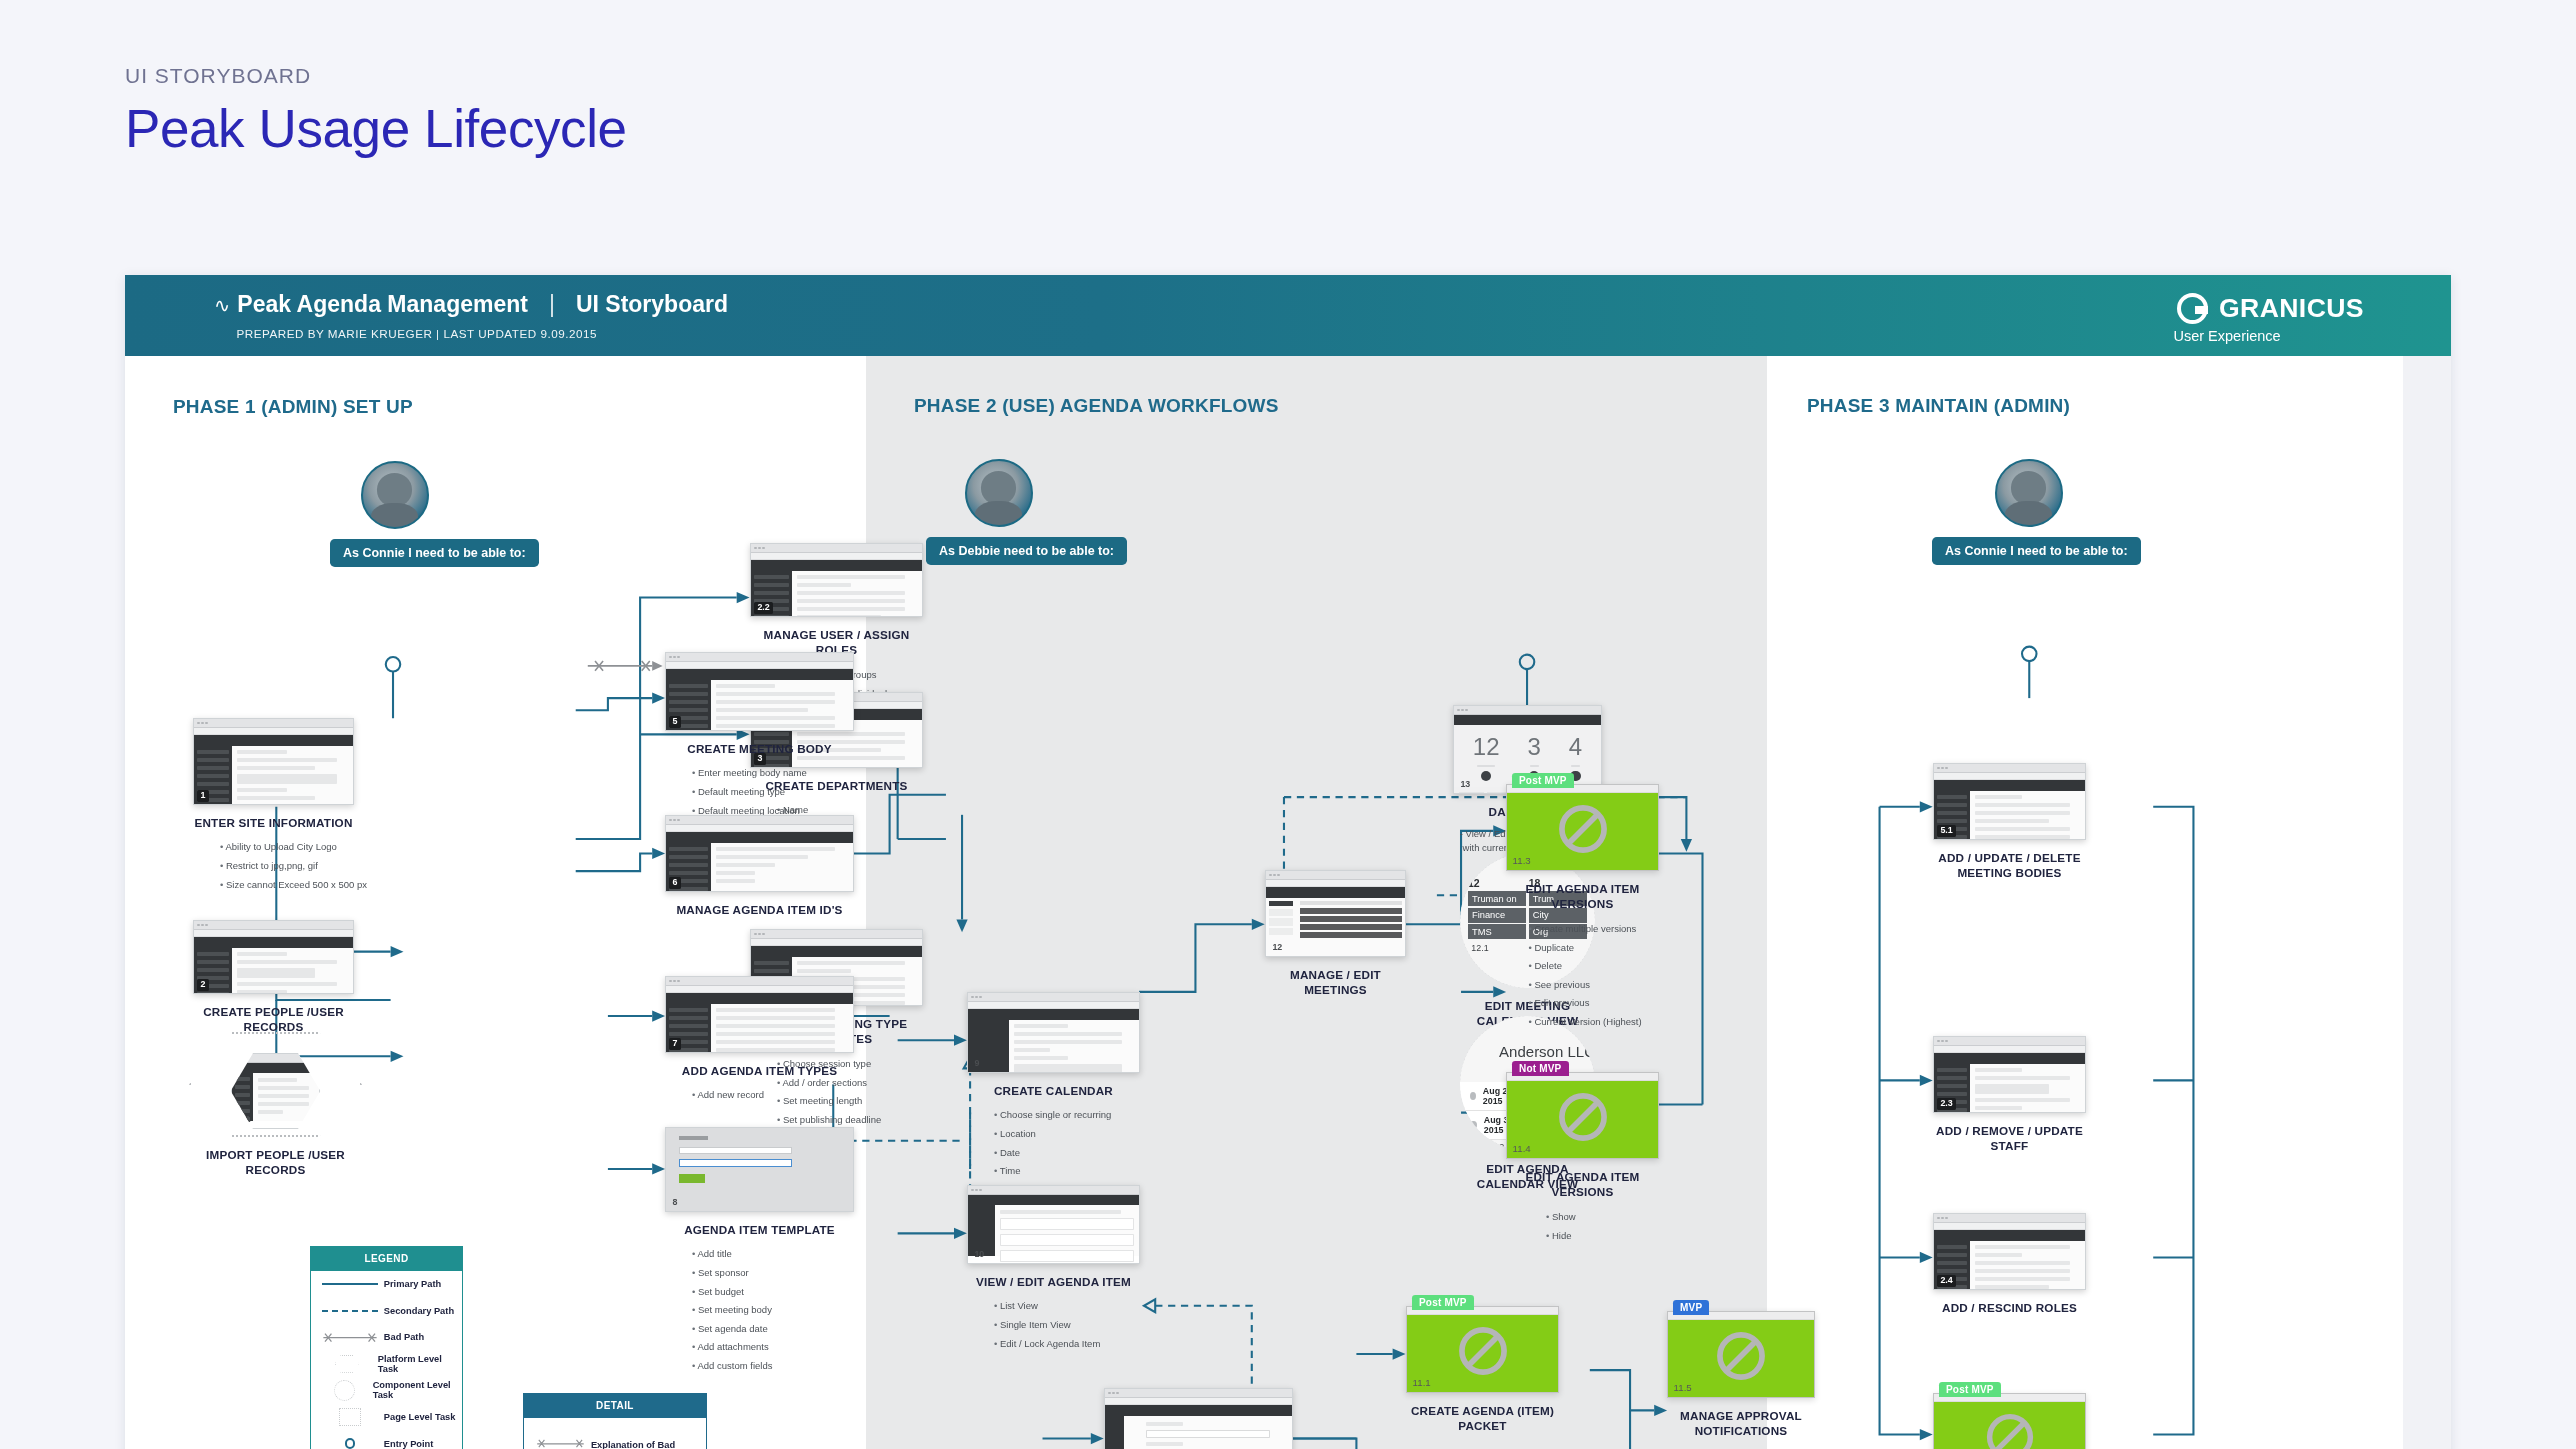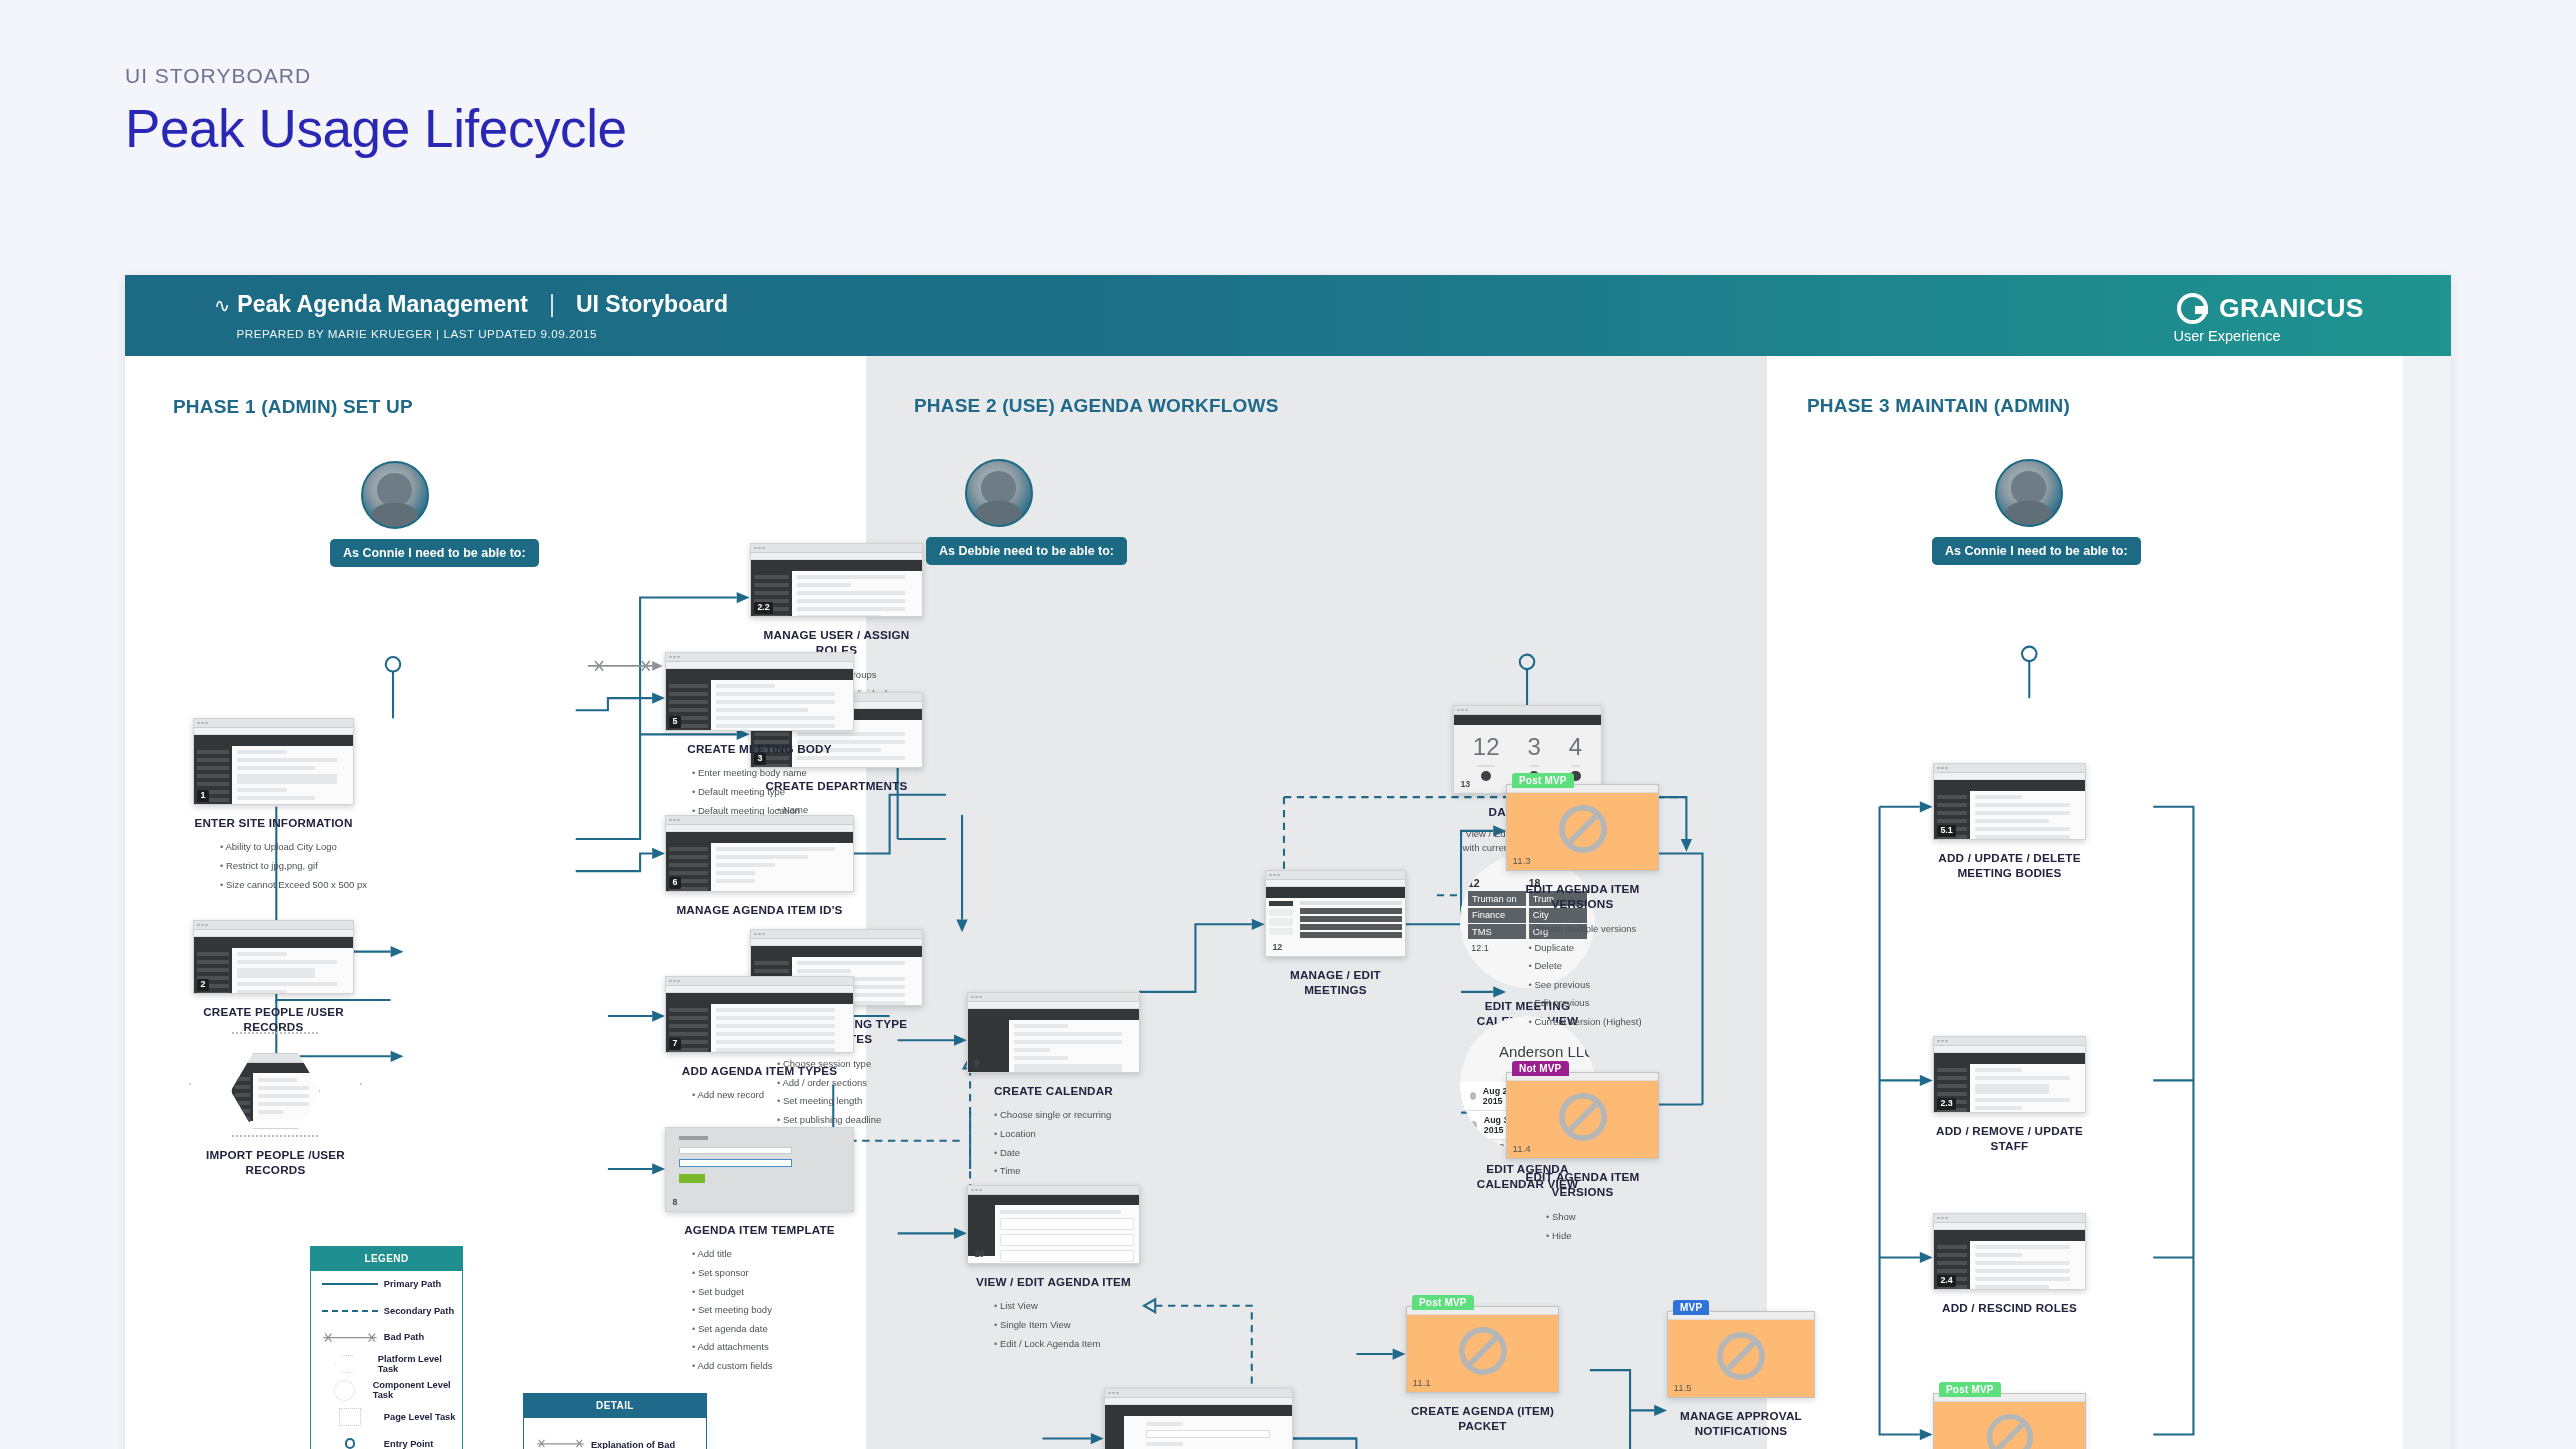--- a/index.html
+++ b/index.html
@@ -110,21 +110,21 @@
   .shot .content b.w90{width:90%;} .shot .content b.w30{width:30%;}
   .shot .content b.tall{height:9.7px;}
   .shot .num{
     position:absolute; left:3.2px; bottom:2.4px; background:#1b1d1f; color:#fff;
     font-size:8.9px; font-weight:700; padding:0.8px 3.2px; border-radius:1.6px; line-height:1.1;
   }
   .shot .num.light{background:transparent;color:#4a4d50;}
 
   
   .ph {
-    background:#fdba74; border:0.8px solid #c2c3c4; position:relative;
+    background:#84cc16; border:0.8px solid #c2c3c4; position:relative;
     box-shadow: 0 2.4px 6.4px rgba(0,0,0,.15);
     text-align: right;
   }
   .ph .bar{height:8px;background:#ededee;border-bottom:0.8px solid #dcdcdd;}
   .ph svg{position:absolute;left:50%;top:52%;transform:translate(-50%,-50%);}
   .ph .num{position:absolute;left:5.6px;bottom:4px;font-size:9.7px;color:#565859;font-weight:400;}
   .tag {
     position:absolute; top:-12px; left:4.8px; color:#fff; font-size:10px;
     font-weight:700; padding:1.6px 7.2px 2.4px; border-radius:3.2px 3.2px 0 0; letter-spacing:0.2px;
   }

